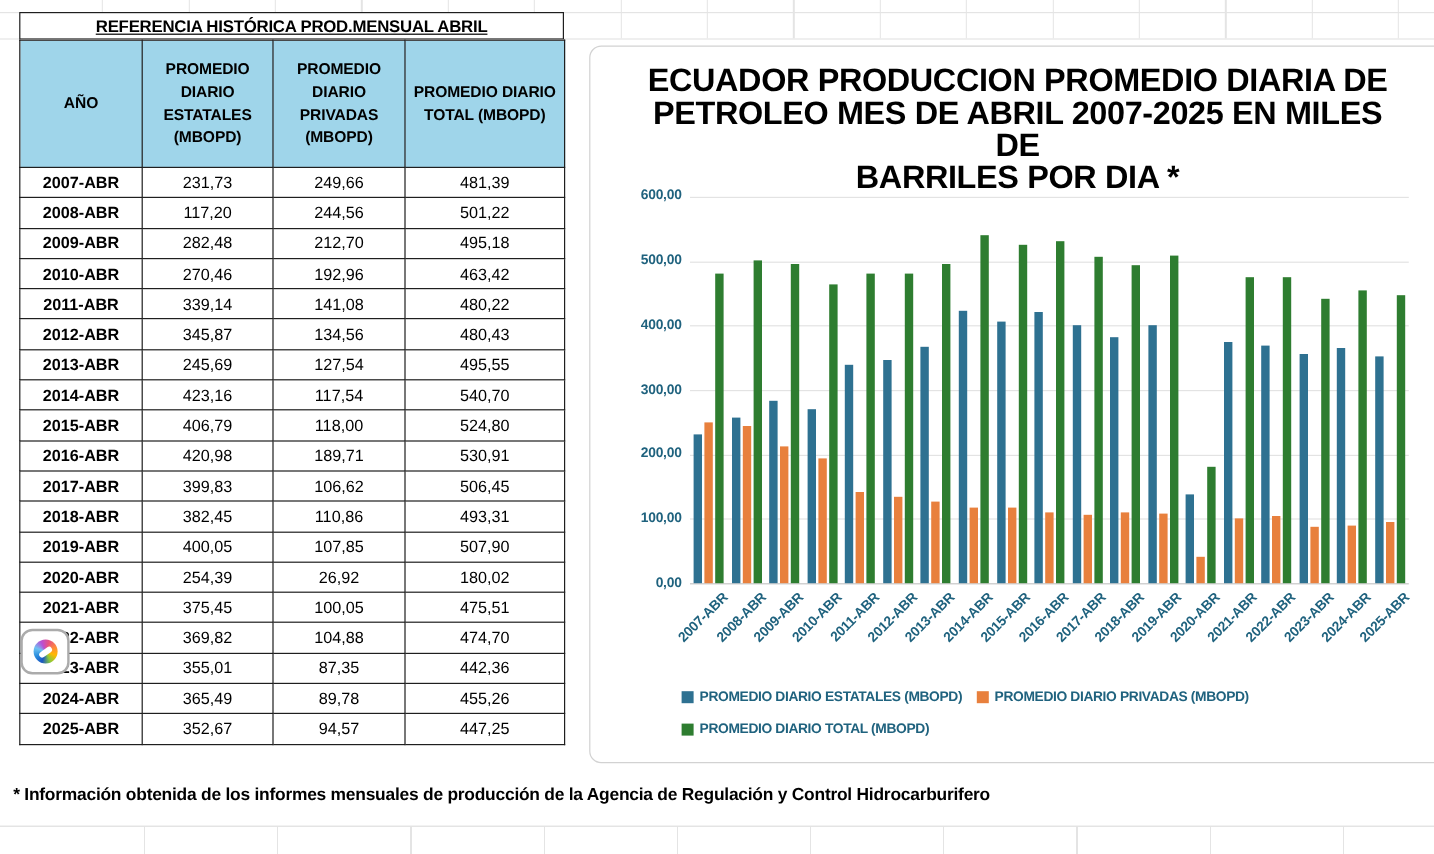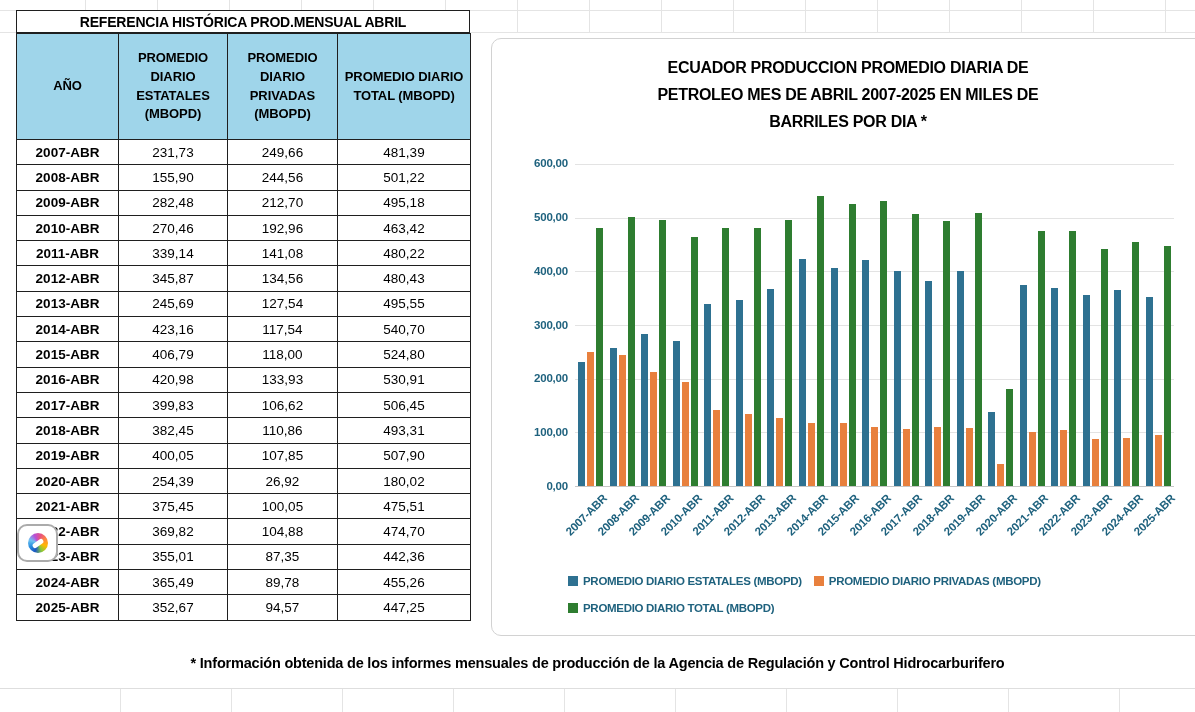--- a/index.html
+++ b/index.html
@@ -12,55 +12,55 @@
     background-image:repeating-linear-gradient(to right, transparent 0 71px, var(--gridline) 71px 72px);
     background-position-x:14px; border-bottom:1px solid var(--gridline); }
   .grid-top::after{ content:""; position:absolute; left:0; top:10px; width:100%; height:1px; background:var(--gridline); }
   .grid-bottom{ position:absolute; left:0; top:688px; width:1195px; height:24px; z-index:0;
     background-image:repeating-linear-gradient(to right, transparent 0 110px, var(--gridline) 110px 111px);
     background-position-x:10px; border-top:1px solid #dedede; }
 
   
   .tablewrap{ position:absolute; left:16px; top:10px; width:454px; z-index:1; background:#fff; }
   .ttitle{ height:23px; border:1px solid var(--cellborder); display:flex; align-items:center; justify-content:center;
-    font-weight:bold; font-size:14px; letter-spacing:-0.2px; background:#fff; }
+    font-weight:bold; font-size:14px; letter-spacing:-0.2px; background:#fff;text-decoration:underline; }
   table{ width:100%; border-collapse:collapse; table-layout:fixed; background:#fff; }
   col.c0{width:102px;} col.c1{width:109px;} col.c2{width:110px;} col.c3{width:133px;}
   th{ background:#9FD5EA; border:1px solid var(--cellborder); font-weight:bold; font-size:13px;
     line-height:1.45; height:106px; padding:2px 3px; letter-spacing:-0.1px; }
   td{ border:1px solid var(--cellborder); height:25.3px; text-align:center; font-size:13.5px; padding:0 2px; }
   td.year{ font-weight:bold; }
 
   
   .chart-card{ position:absolute; left:491px; top:38px; width:714px; height:598px; z-index:1;
     background:#fff; border:1px solid #d2d2d2; border-radius:10px; }
   .chart-title{ position:absolute; top:15px; left:50%; transform:translateX(-50%); width:640px;
-    text-align:center; font-weight:bold; font-size:16px; line-height:27px; letter-spacing:-0.3px; }
+    text-align:center; font-weight:bold; font-size:27px; line-height:27px; letter-spacing:-0.3px; }
   .plot{ position:absolute; left:83px; top:125px; width:599px; height:323px; border-bottom:1px solid #c6c6c6; }
   .gl{ position:absolute; left:0; width:100%; height:1px; background:#e3e3e3; }
   .bars{ position:absolute; left:0; top:0; width:100%; height:100%; display:flex; align-items:flex-end; }
   .bgroup{ flex:1; display:flex; align-items:flex-end; justify-content:center; gap:2px; height:100%; }
   .bar{ width:7px; }
   .ylabels{ position:absolute; left:6px; top:125px; width:70px; height:323px; }
   .ylab{ position:absolute; right:0; font-weight:bold; font-size:11.5px; color:var(--teal);
     letter-spacing:-0.2px; white-space:nowrap; }
   .xlabels{ position:absolute; left:83px; top:450px; width:599px; height:62px; display:flex; }
   .xcell{ flex:1; position:relative; }
   .xcell span{ position:absolute; top:3px; right:calc(50% - 10px); transform:rotate(-45deg);
     transform-origin:top right; font-weight:bold; font-size:11.5px; color:var(--teal);
     letter-spacing:-0.2px; white-space:nowrap; }
   .legend{ position:absolute; left:76px; top:536px; width:560px; display:flex; flex-wrap:wrap;
     column-gap:12px; row-gap:15px; }
   .litem{ display:flex; align-items:center; gap:5px; font-weight:bold; font-size:11.5px;
     color:var(--teal); letter-spacing:-0.3px; white-space:nowrap; cursor:default; }
   .sw{ width:10px; height:10px; flex:0 0 auto; }
 
   
-  .footnote{ position:absolute; left:0; top:655px; width:1195px; text-align:center; z-index:1;
-    font-weight:bold; font-size:14.5px; letter-spacing:-0.2px; }
+  .footnote{ position:absolute; left:0; top:655px; width:1195px; z-index:1;
+    font-weight:bold; font-size:14.5px; letter-spacing:-0.2px;padding-left:11px; }
 
   
   .copilot{ position:absolute; left:17px; top:524px; width:41px; height:38px; z-index:5;
     background:#fff; border:2px solid #ababab; border-radius:10px;
     display:flex; align-items:center; justify-content:center; cursor:pointer; }
   .copilot-logo{ width:20px; height:20px; border-radius:50%; position:relative; display:block;
     background:conic-gradient(from 200deg, #1a57c2, #2a8ede, #6fc3f2, #b84fd6, #e8527f,
       #ff8a3c, #ffb900, #8ac93a, #1a57c2); }
   .copilot-logo::after{ content:""; position:absolute; left:4px; top:8px; width:12px; height:5px;
     background:#fff; border-radius:3px; transform:rotate(-35deg); }
@@ -90,21 +90,21 @@
       </thead>
     <tbody id="tbody">
         <tr>
           <td class="year">2007-ABR</td>
           <td>231,73</td>
           <td>249,66</td>
           <td>481,39</td>
         </tr>
         <tr>
           <td class="year">2008-ABR</td>
-          <td>155,90</td>
+          <td>117,20</td>
           <td>244,56</td>
           <td>501,22</td>
         </tr>
         <tr>
           <td class="year">2009-ABR</td>
           <td>282,48</td>
           <td>212,70</td>
           <td>495,18</td>
         </tr>
         <tr>
@@ -139,21 +139,21 @@
         </tr>
         <tr>
           <td class="year">2015-ABR</td>
           <td>406,79</td>
           <td>118,00</td>
           <td>524,80</td>
         </tr>
         <tr>
           <td class="year">2016-ABR</td>
           <td>420,98</td>
-          <td>133,93</td>
+          <td>189,71</td>
           <td>530,91</td>
         </tr>
         <tr>
           <td class="year">2017-ABR</td>
           <td>399,83</td>
           <td>106,62</td>
           <td>506,45</td>
         </tr>
         <tr>
           <td class="year">2018-ABR</td>

